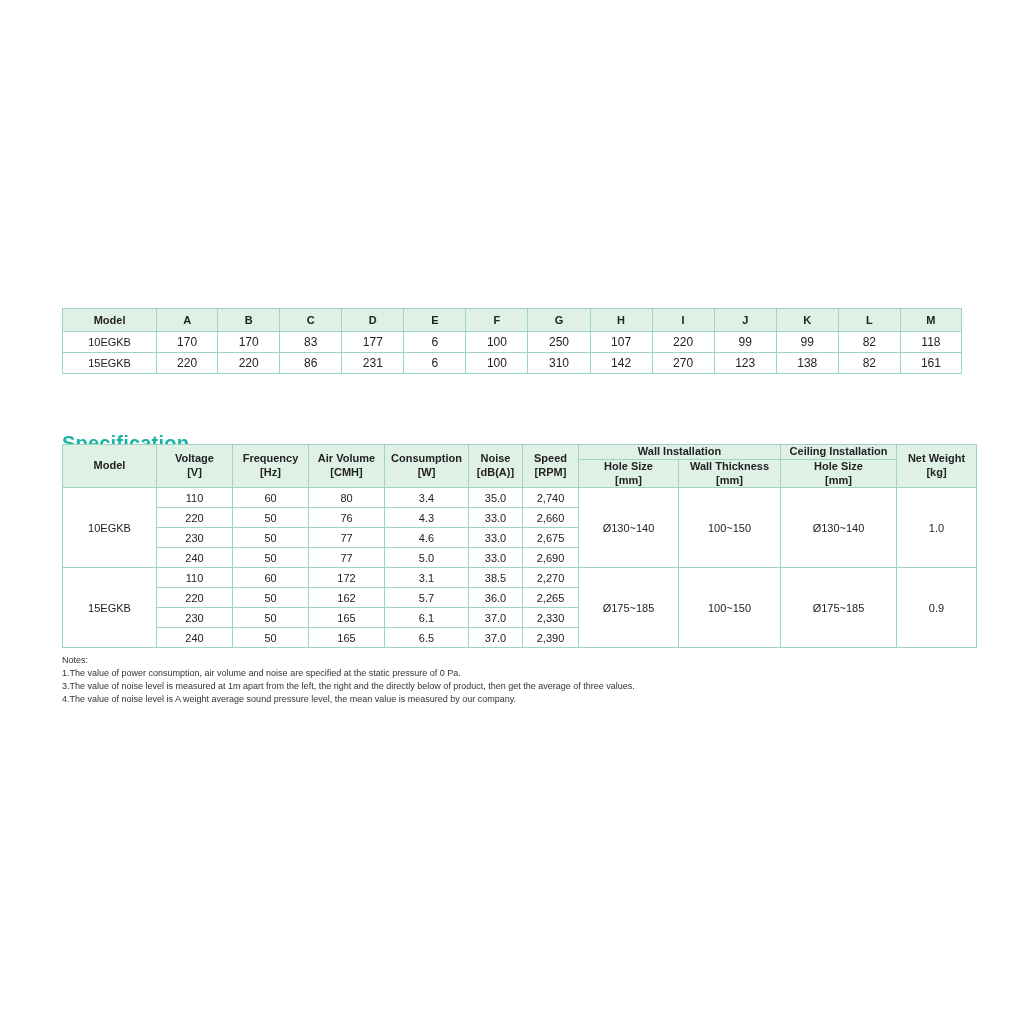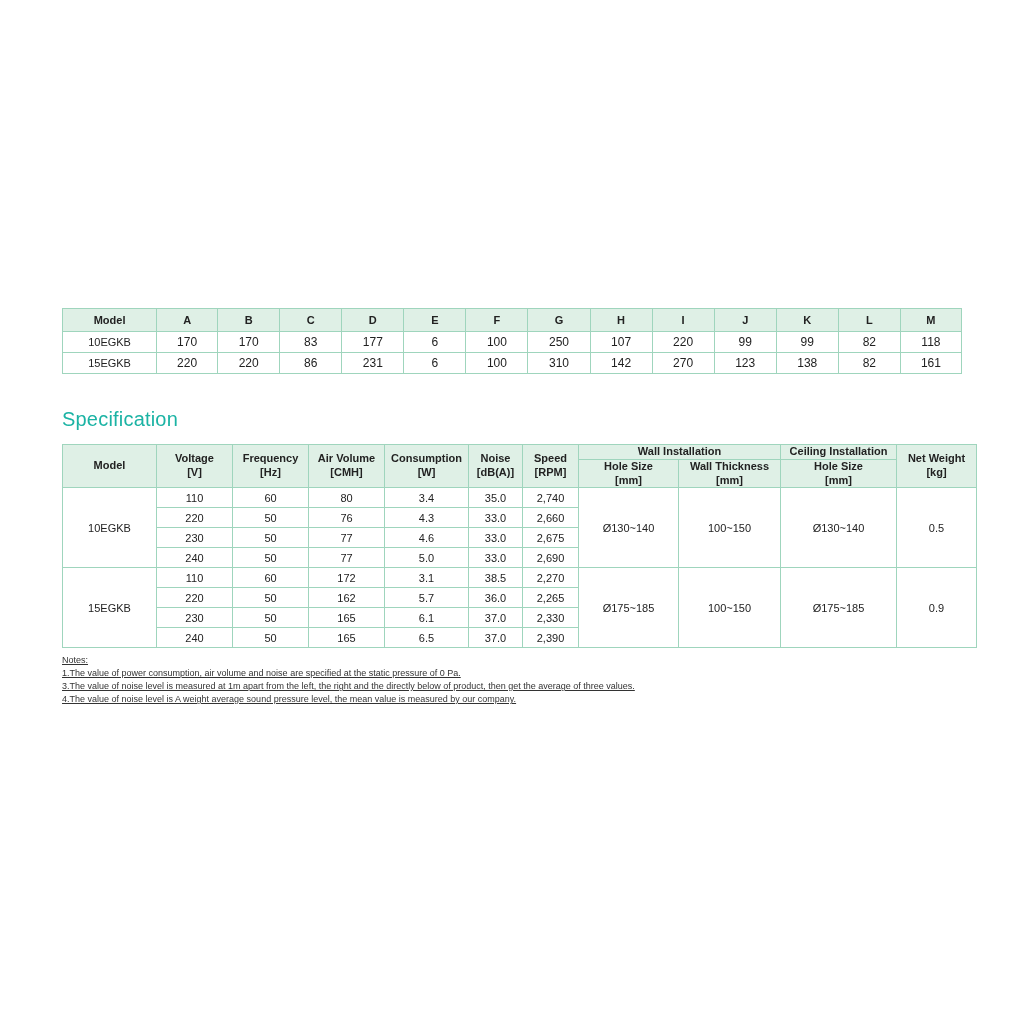--- a/index.html
+++ b/index.html
@@ -52,23 +52,23 @@
     height: 22px;
   }
   table.dim td.model-cell {
     font-size: 11px;
   }
 
   
   .spec-heading {
     position: absolute;
     left: 62px;
-    top: 408px;
+    top: 432px;
     font-size: 20px;
-    font-weight: normal;
+    font-weight: bold;
     color: #1bb3a4;
     letter-spacing: 0.2px;
   }
 
   
   .spec-table-wrap {
     position: absolute;
     left: 62px;
     top: 444px;
     width: 900px;
@@ -102,21 +102,20 @@
   .notes {
     position: absolute;
     left: 62px;
     top: 654px;
     font-size: 9px;
     line-height: 1.45;
     color: #333;
   }
   .notes div {
     white-space: nowrap;
-    text-decoration: underline;
   }
 </style>
 </head>
 <body>
 
 <div class="page">
 
   <div class="dim-table-wrap">
     <table class="dim">
       <colgroup>
@@ -262,21 +261,21 @@
           <td rowspan="4">10EGKB</td>
           <td>110</td>
           <td>60</td>
           <td>80</td>
           <td>3.4</td>
           <td>35.0</td>
           <td>2,740</td>
           <td rowspan="4">Ø130~140</td>
           <td rowspan="4">100~150</td>
           <td rowspan="4">Ø130~140</td>
-          <td rowspan="4">0.5</td>
+          <td rowspan="4">1.0</td>
         </tr>
         <tr>
           <td>220</td>
           <td>50</td>
           <td>76</td>
           <td>4.3</td>
           <td>33.0</td>
           <td>2,660</td>
         </tr>
         <tr>

